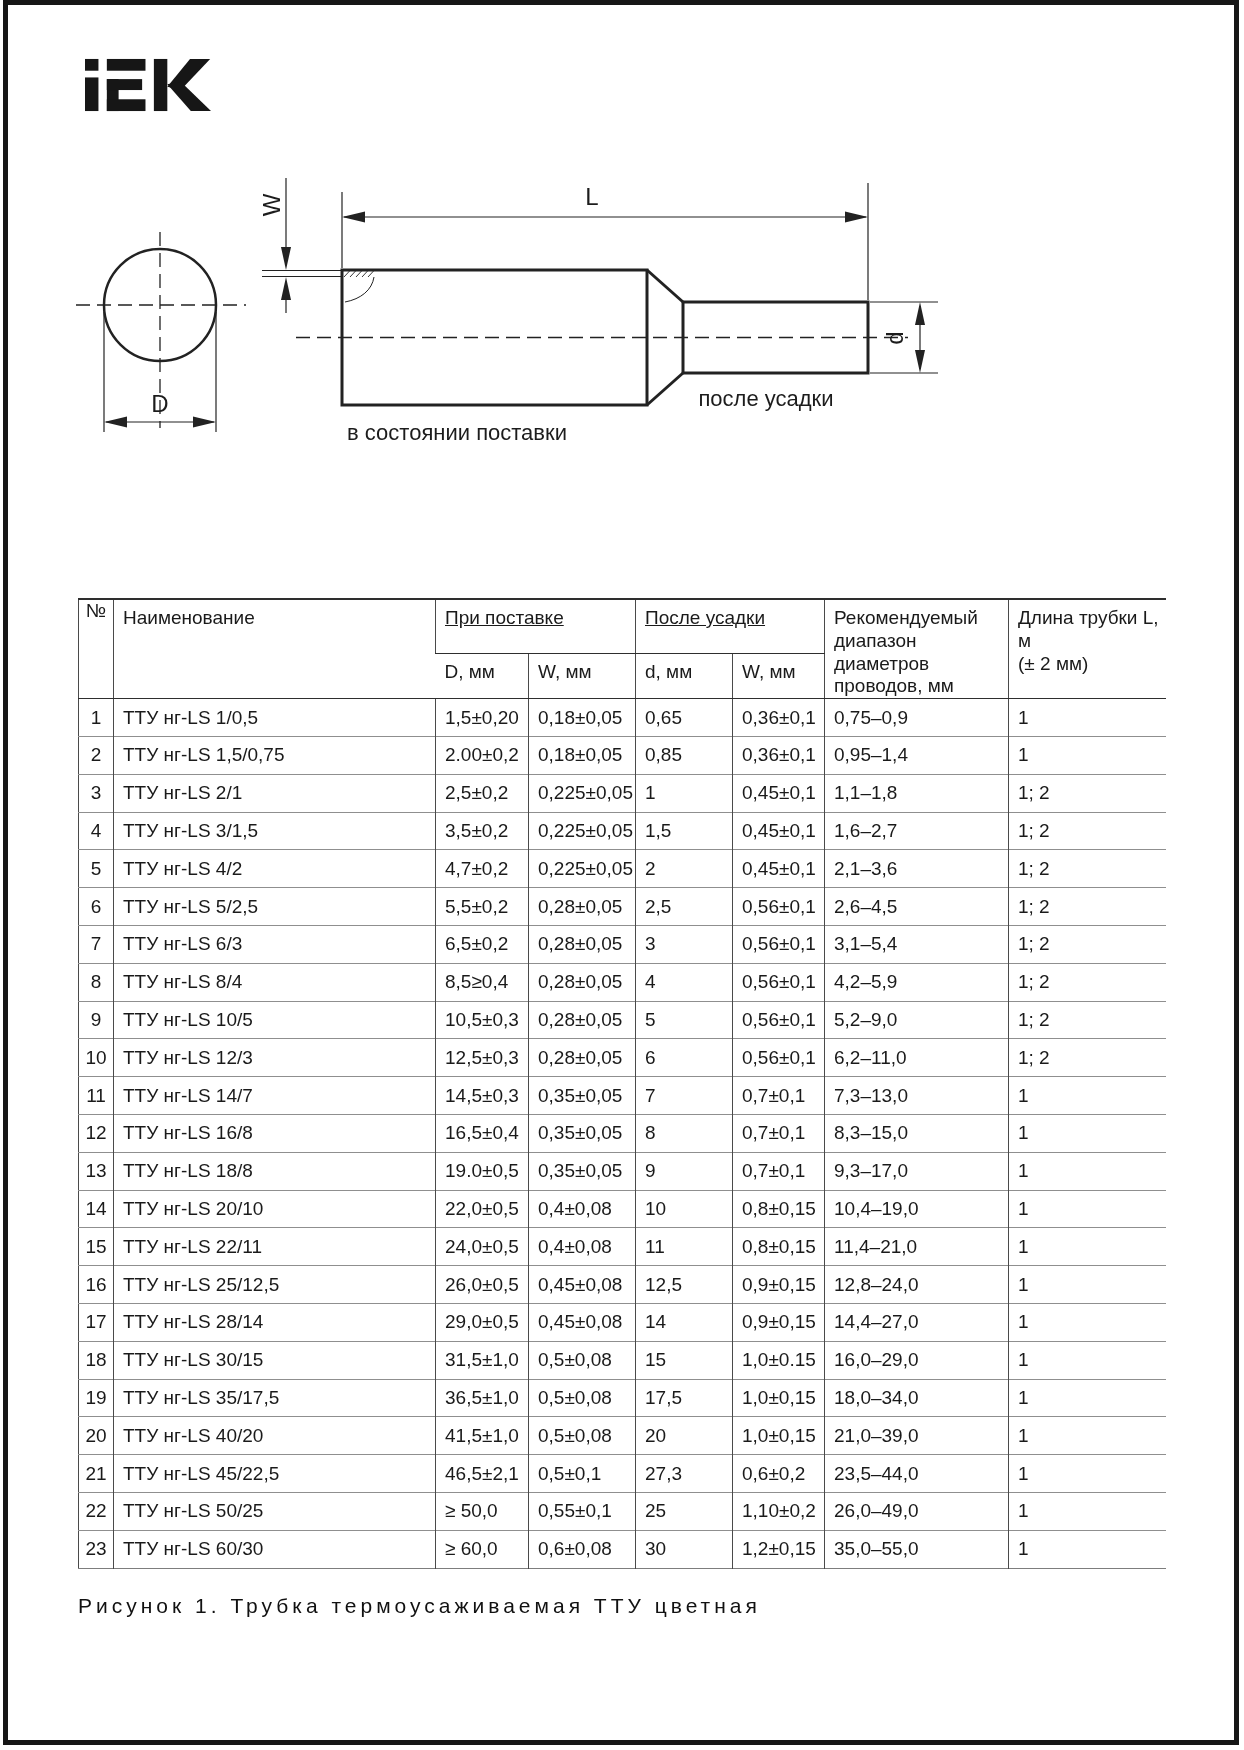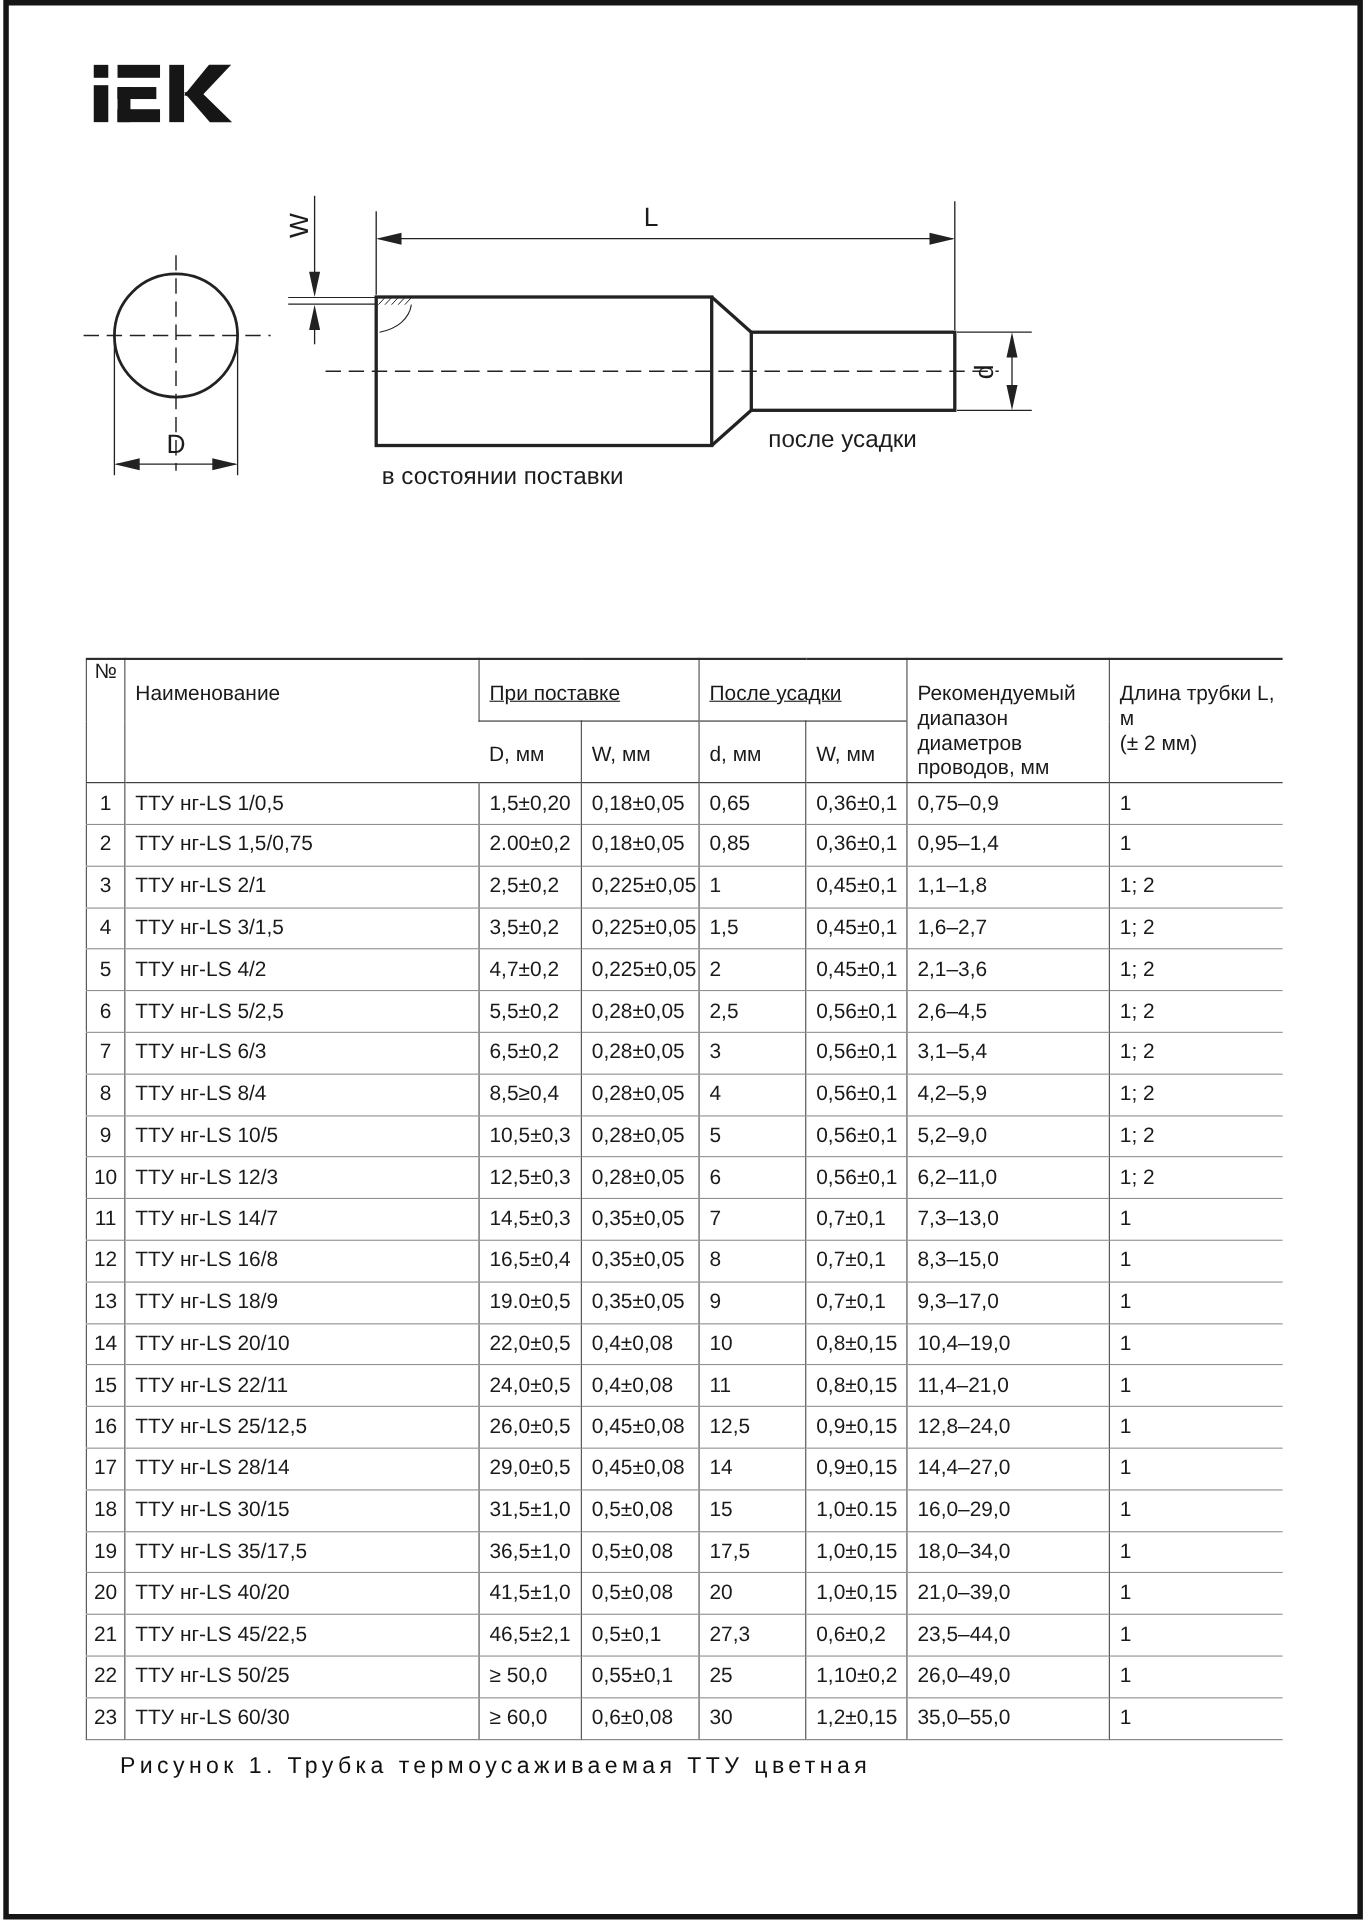--- a/index.html
+++ b/index.html
@@ -28,33 +28,33 @@
     border-left:1.5px solid #4a4a4a;
     border-bottom:1.2px solid #7d7d7d;
   }
   table.spec th, table.spec td {
     font-weight:normal; text-align:left; vertical-align:middle;
     padding:0 3px 0 9px; overflow:hidden; white-space:normal;
     border-left:1.5px solid #4a4a4a;
   }
   table.spec th:first-child, table.spec td:first-child { border-left:none; }
   table.spec thead th {
-    vertical-align:top; padding-top:20px; line-height:1.2; font-size:19px;
+    vertical-align:top; padding-top:7px; line-height:1.2; font-size:19px;
   }
   table.spec thead tr.h1 { height:43px; }
   table.spec thead tr.h2 { height:35px; }
   table.spec thead th { border-bottom:1.6px solid #2e2e2e; }
   table.spec thead tr.h1 th.group { border-bottom:1.5px solid #2e2e2e;text-decoration:underline; }
   table.spec tbody tr { height:37.8px; }
   table.spec tbody td { border-top:1px solid #8f8f8f; }
   table.spec .c-num { text-align:center; padding:0 2px; }
 
   .figure-caption {
     position:absolute; left:78px; top:1594px;
-    font-size:21px; letter-spacing:4px; color:#111; white-space:nowrap;margin-left:31px;
+    font-size:21px; letter-spacing:4px; color:#111; white-space:nowrap;
   }
 </style>
 </head>
 <body>
 
 <div class="page">
   <div class="page-frame"></div>
 
   <svg class="logo" width="126" height="62" viewBox="0 0 150 62" aria-label="iEK">
     <rect x="0" y="0" width="16" height="14"></rect>
@@ -267,21 +267,21 @@
           <td>ТТУ нг-LS 16/8</td>
           <td>16,5±0,4</td>
           <td>0,35±0,05</td>
           <td>8</td>
           <td>0,7±0,1</td>
           <td>8,3–15,0</td>
           <td>1</td>
         </tr>
         <tr>
           <td class="c-num">13</td>
-          <td>ТТУ нг-LS 18/9</td>
+          <td>ТТУ нг-LS 18/8</td>
           <td>19.0±0,5</td>
           <td>0,35±0,05</td>
           <td>9</td>
           <td>0,7±0,1</td>
           <td>9,3–17,0</td>
           <td>1</td>
         </tr>
         <tr>
           <td class="c-num">14</td>
           <td>ТТУ нг-LS 20/10</td>

